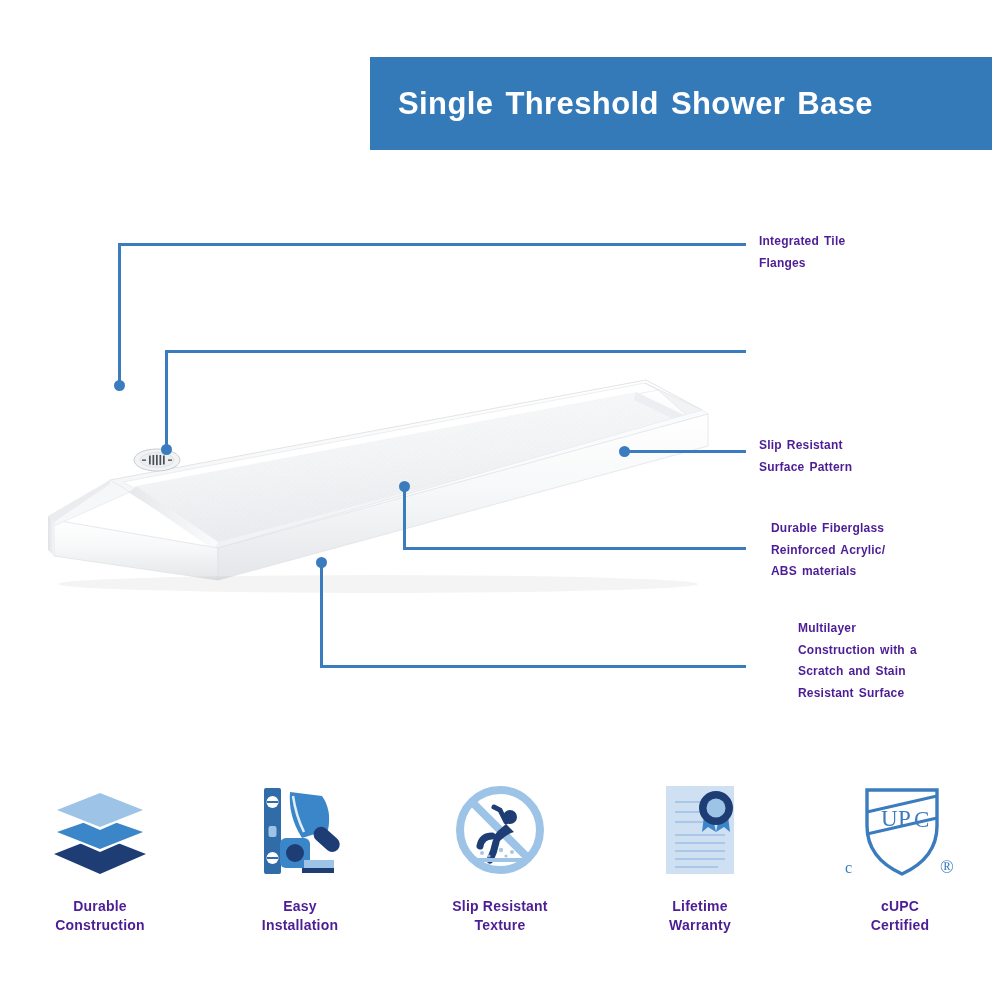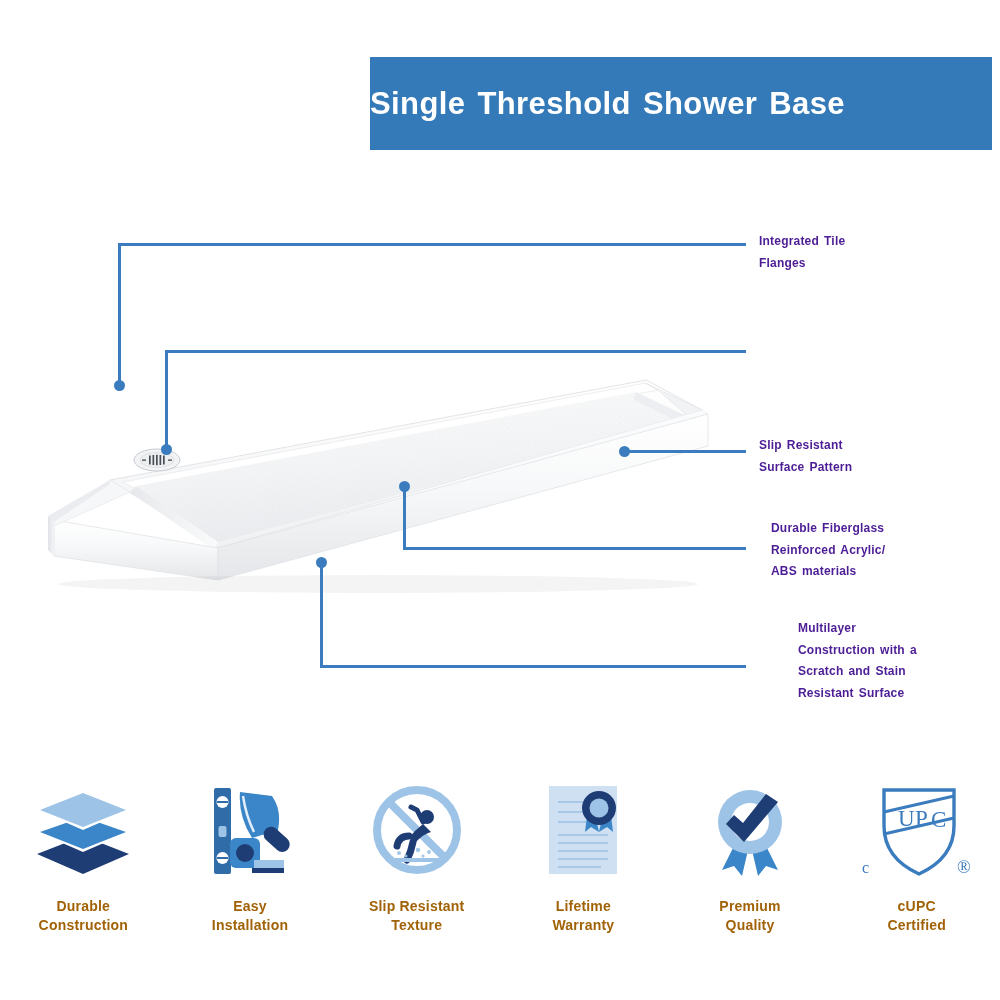--- a/index.html
+++ b/index.html
@@ -13,21 +13,21 @@
 
   
   #title-banner{
     position:absolute;left:370px;top:57px;width:622px;height:93px;
     background:#357ab8;
     display:flex;align-items:center;
   }
   #title-text{
     color:#ffffff;font-size:31px;font-weight:bold;
     letter-spacing:0.4px;word-spacing:3px;
-    white-space:nowrap;
+    padding-left:28px;white-space:nowrap;
   }
 
   
   .callout-text{
     position:absolute;
     color:#4c1d95;font-weight:bold;font-size:12px;
     line-height:21.5px;letter-spacing:0.2px;word-spacing:1.5px;
     white-space:pre-line;
   }
 
@@ -48,21 +48,21 @@
     position:absolute;left:0;top:775px;width:1000px;height:190px;
     display:flex;
   }
   .feature{
     flex:1 1 0;display:flex;flex-direction:column;
     align-items:center;justify-content:flex-start;
   }
   .feature-icon{height:110px;display:flex;align-items:center;justify-content:center;}
   .feature-label{
     margin-top:12px;text-align:center;
-    color:#a16207;font-weight:bold;font-size:14px;
+    color:#4c1d95;font-weight:bold;font-size:14px;
     line-height:19px;white-space:pre-line;letter-spacing:0.2px;
   }
 </style>
 </head>
 <body>
 
 <div id="page">
 
   <div id="title-banner">
     <div id="title-text">Single Threshold Shower Base</div>
@@ -264,36 +264,20 @@
           <polygon points="74,34 82,36 84,52 78,47 70,52" fill="#3a86c8"></polygon>
 
           <circle cx="70" cy="28" r="17" fill="#1f3d75"></circle>
           <circle cx="70" cy="28" r="9.5" fill="#9dc3e6"></circle>
         </svg>
       </div>
       <div class="feature-label">Lifetime
 Warranty</div>
     </div>
 
-    <div class="feature">
-      <div class="feature-icon">
-        <svg width="108" height="100" viewBox="0 0 108 100">
-
-          <polygon points="40,62 52,70 46,96 38,86 26,90" fill="#3a86c8"></polygon>
-          <polygon points="68,62 56,70 62,96 70,86 82,90" fill="#3a86c8"></polygon>
-
-          <circle cx="54" cy="42" r="32" fill="#9dc3e6"></circle>
-          <circle cx="54" cy="42" r="19" fill="#ffffff"></circle>
-
-          <path d="M30 44 L48 62 L82 22 L70 14 L47 43 L38 35 Z" fill="#1f3d75"></path>
-        </svg>
-      </div>
-      <div class="feature-label">Premium
-Quality</div>
-    </div>
 
     <div class="feature">
       <div class="feature-icon">
         <svg width="118" height="104" viewBox="0 0 118 104">
           <path d="M26 12 H96 V48 Q96 80 61 96 Q26 80 26 48 Z" fill="none" stroke="#3a7cbe" stroke-width="3.4"></path>
           <line x1="26" y1="34" x2="96" y2="18" stroke="#3a7cbe" stroke-width="3"></line>
           <line x1="26" y1="56" x2="96" y2="40" stroke="#3a7cbe" stroke-width="3"></line>
           <text x="40" y="48" font-family="Liberation Serif, serif" font-size="23" fill="#3a7cbe">U</text>
           <text x="57" y="48" font-family="Liberation Serif, serif" font-size="23" fill="#3a7cbe">P</text>
           <text x="73" y="49" font-family="Liberation Serif, serif" font-size="23" fill="#3a7cbe">C</text>

